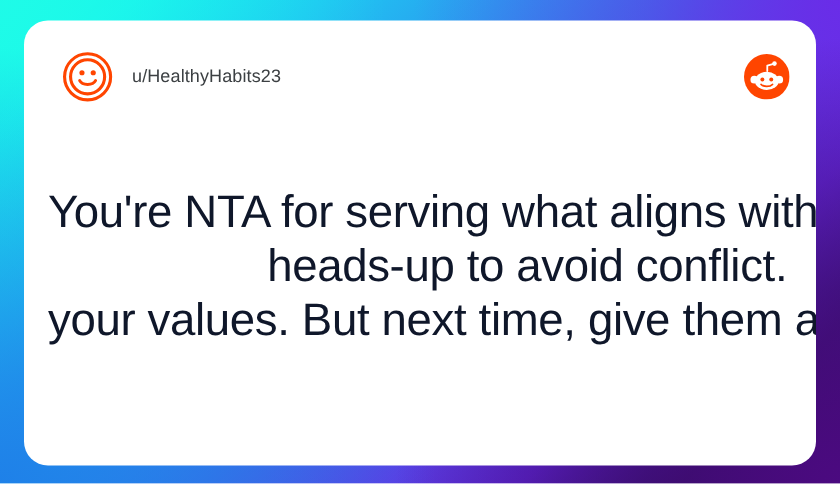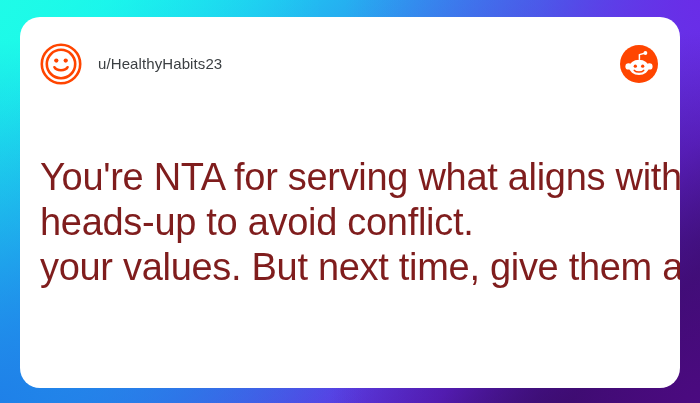--- a/index.html
+++ b/index.html
@@ -64,21 +64,21 @@
     width: 660px;
     height: 371px;
     background: #ffffff;
     border-radius: 20px;
     box-sizing: border-box;
     overflow: hidden;
   }
 
   #card-header {
     position: absolute;
-    left: 0;
+    left: 12px;
     top: 0;
     right: 0;
     height: 92px;
   }
 
   #avatar {
     position: absolute;
     left: 20px;
     top: 26px;
     width: 42px;
@@ -104,23 +104,24 @@
     height: 38px;
   }
 
   #quote {
     position: absolute;
     left: 20px;
     top: 138px;
     right: 24px;
     font-size: 38px;
     line-height: 45px;
-    color: #7f1d1d;
+    color: #0f172a;
     letter-spacing: -0.3px;
     font-weight: 400;
+    text-align: right;
   }
   #quote .qline {
     display: block;
     white-space: nowrap;
   }
 </style>
 </head>
 <body>
 
 <div id="stage">

